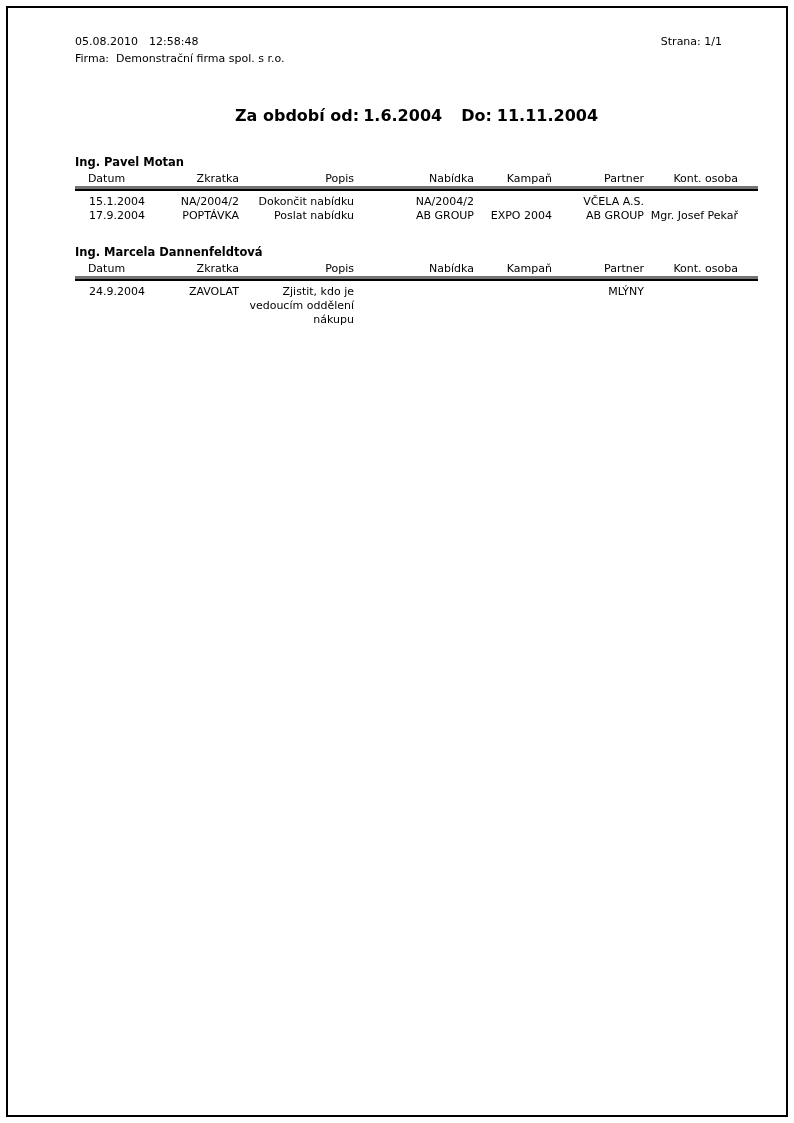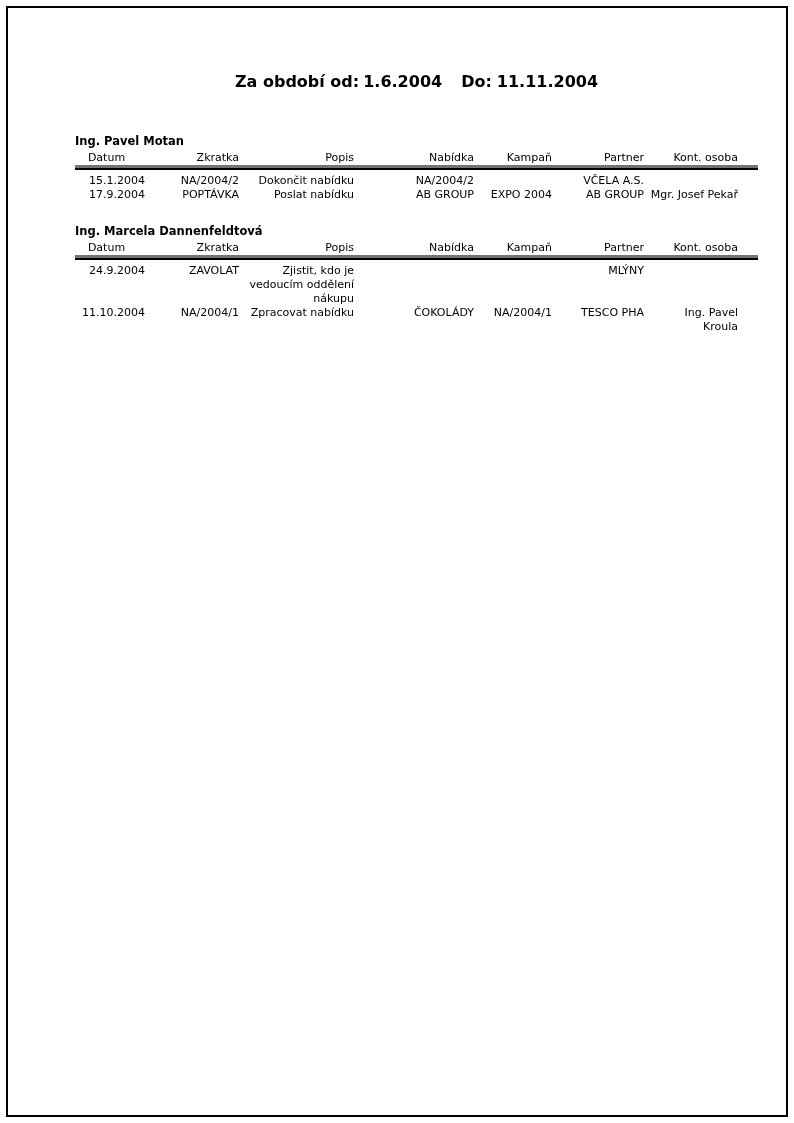--- a/index.html
+++ b/index.html
@@ -12,21 +12,21 @@
   .content { padding: 25px 28px 0 67px; }
   .page-header { display: flex; justify-content: space-between; align-items: flex-start; font-size: 11px; line-height: 17px; }
   .ph-line1 .time { margin-left: 11px; }
   .ph-line2 .co-name { margin-left: 7px; }
   .ph-right { margin-right: 36px; white-space: nowrap; }
   h1.title { margin-top: 40px; text-align: center; font-size: 18px; line-height: 22px; font-weight: bold; }
   .period { margin-top: 42px; text-align: center; font-size: 16px; font-weight: bold; line-height: 14px; }
   .period .pv-from { margin-left: 4px; }
   .period .pl-to { margin-left: 19px; }
   .period .pv-to { margin-left: 5px; }
-  .person-section { margin-top: 45px; }
+  .person-section { margin-top: 32px; }
   .person-section + .person-section { margin-top: 22px; }
   .person-name { font-size: 11.5px; font-weight: bold; line-height: 14px; margin-bottom: 3px; }
   table.tasks-table { border-collapse: collapse; table-layout: fixed; width: 683px; font-size: 11px; line-height: 14px; }
   th, td { text-align: right; font-weight: normal; vertical-align: top; padding: 0 4px 0 0; overflow: hidden; }
   thead th { border-bottom: 3px solid #737373; height: 15px; }
   tr.rule td { border-bottom: 2px solid #000; height: 2px; padding: 0; }
   tbody tr:first-child td { padding-top: 4px; }
   .c-datum { width: 73px; text-align: right; padding-right: 3px; }
   th.c-datum { text-align: center; padding-right: 10px; }
   .c-zkratka { width: 95px; }
@@ -35,20 +35,31 @@
   .c-kampan { width: 78px; }
   .c-partner { width: 92px; }
   .c-kont { width: 110px; padding-right: 20px; }
 </style>
 </head>
 <body>
 
 <div class="page">
   <div class="content">
 
+    <div class="page-header">
+      <div class="ph-left">
+        <div class="ph-line1">
+          <span class="date">05.08.2010</span><span class="time">12:58:48</span>
+        </div>
+        <div class="ph-line2">
+          <span class="co-label">Firma:</span><span class="co-name">Demonstrační firma spol. s r.o.</span>
+        </div>
+      </div>
+      <div class="ph-right">Strana: 1/1</div>
+    </div>
 
 
     <div class="period">
       <span class="pl-from">Za období od:</span><span class="pv-from">1.6.2004</span><span class="pl-to">Do:</span><span class="pv-to">11.11.2004</span>
     </div>
 
     <div id="sections">
   <section class="person-section">
     <h2 class="person-name">Ing. Pavel Motan</h2>
     <table class="tasks-table">
@@ -109,28 +120,19 @@
       <tbody>
               <tr>
                 <td class="c-datum">24.9.2004</td>
                 <td class="c-zkratka">ZAVOLAT</td>
                 <td class="c-popis">Zjistit, kdo je vedoucím oddělení nákupu</td>
                 <td class="c-nabidka"></td>
                 <td class="c-kampan"></td>
                 <td class="c-partner">MLÝNY</td>
                 <td class="c-kont"></td>
               </tr>
-              <tr>
-                <td class="c-datum">11.10.2004</td>
-                <td class="c-zkratka">NA/2004/1</td>
-                <td class="c-popis">Zpracovat nabídku</td>
-                <td class="c-nabidka">ČOKOLÁDY</td>
-                <td class="c-kampan">NA/2004/1</td>
-                <td class="c-partner">TESCO PHA</td>
-                <td class="c-kont">Ing. Pavel Kroula</td>
-              </tr>
             </tbody>
     </table>
   </section>
 </div>
 
   </div>
 </div>
 
 </body></html>

